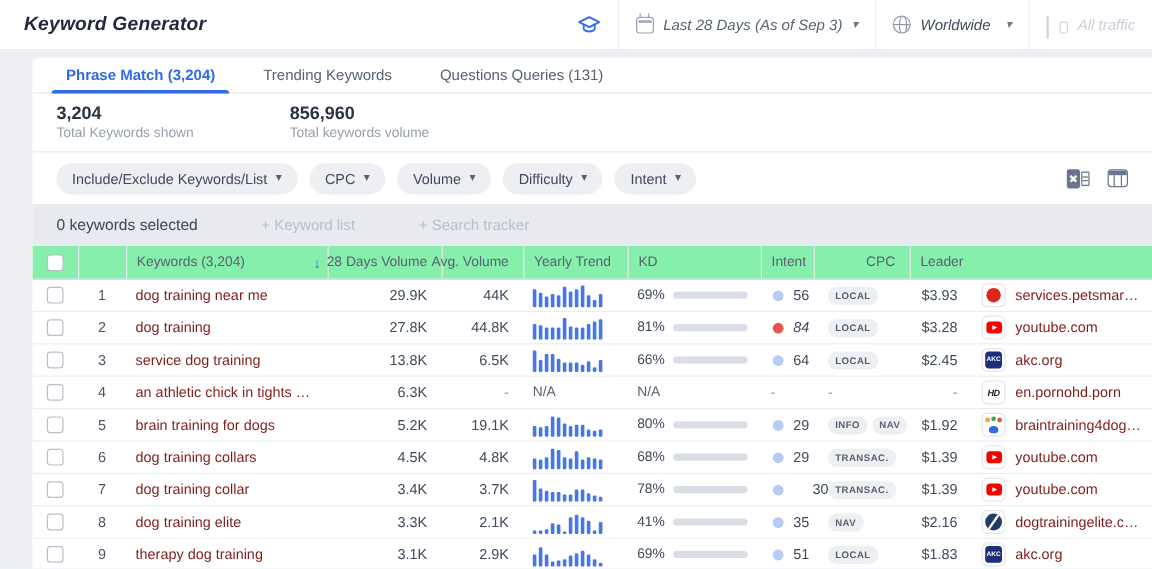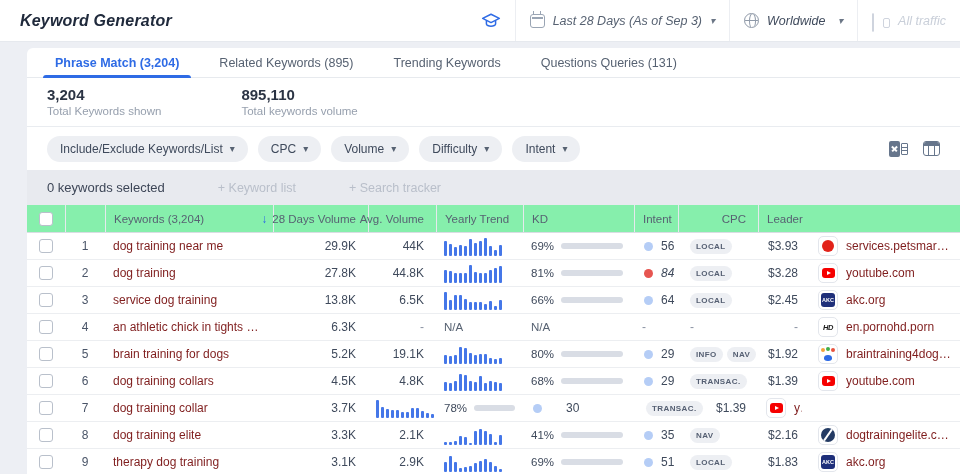--- a/index.html
+++ b/index.html
@@ -169,32 +169,31 @@
       <span class="tb-text">All traffic</span>
     </div>
   </div>
 </div>
 
 <div class="page">
   <div class="card">
 
     <div class="tabs" id="tabs">
         <div class="tab active">Phrase Match (3,204)</div>
-        <div class="tab">Related Keywords (895)</div>
         <div class="tab">Trending Keywords</div>
         <div class="tab">Questions Queries (131)</div>
       </div>
 
     <div class="stats" id="stats">
         <div>
           <div class="stat-value">3,204</div>
           <div class="stat-label">Total Keywords shown</div>
         </div>
         <div>
-          <div class="stat-value">895,110</div>
+          <div class="stat-value">856,960</div>
           <div class="stat-label">Total keywords volume</div>
         </div>
       </div>
 
     <div class="filters">
       <span id="filter-pills" style="display:flex;gap:10px;">
           <div class="pill">
             <span>Include/Exclude Keywords/List</span>
             <span class="caret">▾</span>
           </div>
@@ -532,20 +531,21 @@
             </div>
           </div>
           <div class="trow">
             <div class="cell center">
               <span class="checkbox"></span>
             </div>
             <div class="cell center rownum">7</div>
             <div class="cell">
               <a class="kw-link">dog training collar</a>
             </div>
+            <div class="cell right">3.4K</div>
             <div class="cell right">3.7K</div>
             <div class="cell">
               <span class="spark">
                 <i style="height: 18px;"></i>
                 <i style="height: 11px;"></i>
                 <i style="height: 9px;"></i>
                 <i style="height: 8px;"></i>
                 <i style="height: 8px;"></i>
                 <i style="height: 6px;"></i>
                 <i style="height: 6px;"></i>

